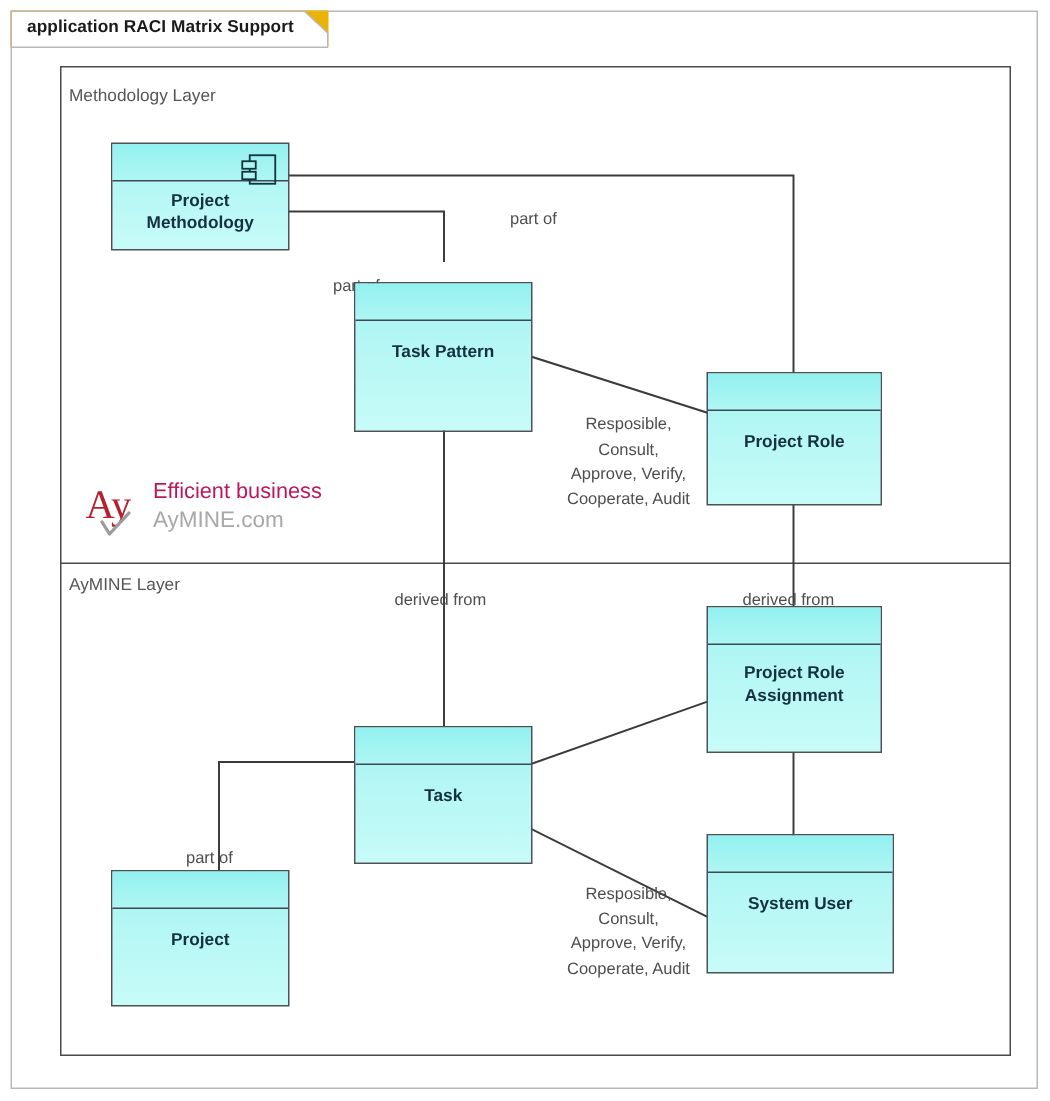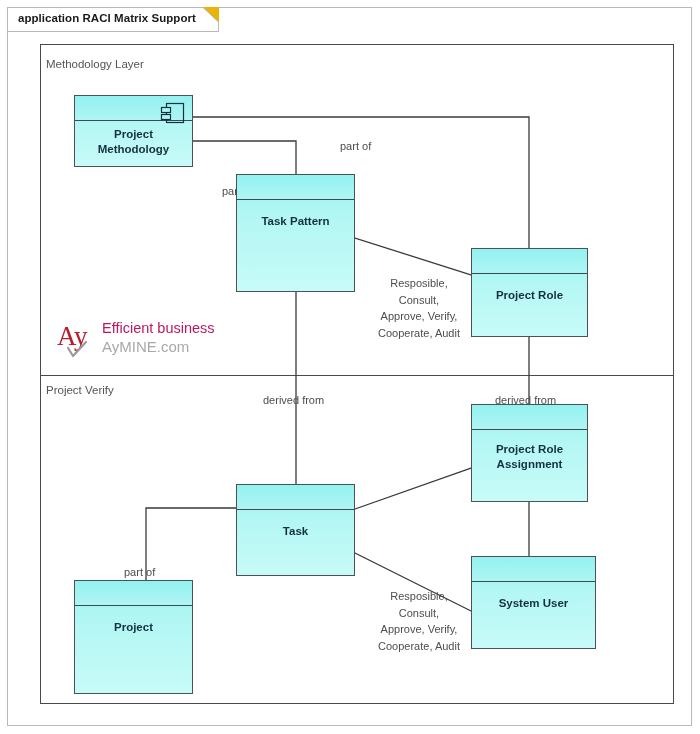--- a/index.html
+++ b/index.html
@@ -185,21 +185,21 @@
     <svg class="tab-shape" viewBox="0 0 212 25">
       <path d="M0.5,0.5 L196,0.5 L211.5,15 L211.5,24.5 L0.5,24.5 Z" fill="#ffffff" stroke="#b8b8b8" stroke-width="1"></path>
     </svg>
     <div class="tab-label">application RACI Matrix Support</div>
   </div>
 
   <div class="diagram-frame"></div>
   <div class="layer-divider"></div>
 
   <div class="layer-label" style="left:46px; top:58px;">Methodology Layer</div>
-  <div class="layer-label" style="left:46px; top:384px;">Project Verify</div>
+  <div class="layer-label" style="left:46px; top:384px;">AyMINE Layer</div>
 
   <svg class="edges" viewBox="0 0 700 734">
     <g stroke="#3a3a3a" stroke-width="1.3" fill="none" stroke-linecap="square">
 
       <path d="M193,117 L529,117 L529,248"></path>
 
       <path d="M193,141 L296,141 L296,174"></path>
 
       <path d="M355,238 L471,275"></path>
 
@@ -235,42 +235,42 @@
   <div class="uml-box" style="left:74px; top:95px; width:119px; height:72px;">
     <div class="hdr"></div>
     <svg class="comp-icon" viewBox="0 0 26 24">
       <rect x="6.5" y="2.5" width="17" height="19" fill="none" stroke="#10333f" stroke-width="1.2"></rect>
       <rect x="1.5" y="6.5" width="9" height="5" fill="#aef6f4" stroke="#10333f" stroke-width="1.2"></rect>
       <rect x="1.5" y="13.5" width="9" height="5" fill="#aef6f4" stroke="#10333f" stroke-width="1.2"></rect>
     </svg>
     <div class="body-label">Project  Methodology</div>
   </div>
 
-  <div class="uml-box" style="left:236px; top:174px; width:119px; height:118px;padding-left:28px;">
+  <div class="uml-box" style="left:236px; top:188px; width:119px; height:100px;padding-left:28px;">
     <div class="hdr"></div>
     <div class="body-label">Task Pattern</div>
   </div>
 
   <div class="uml-box" style="left:471px; top:248px; width:117px; height:89px;">
     <div class="hdr"></div>
     <div class="body-label">Project Role</div>
   </div>
 
   <div class="uml-box tall-label" style="left:471px; top:404px; width:117px; height:98px;">
     <div class="hdr"></div>
     <div class="body-label" style="white-space:pre-line;">Project Role
 Assignment</div>
   </div>
 
   <div class="uml-box" style="left:236px; top:484px; width:119px; height:92px;">
     <div class="hdr"></div>
     <div class="body-label">Task</div>
   </div>
 
-  <div class="uml-box" style="left:74px; top:580px; width:119px; height:114px;">
+  <div class="uml-box" style="left:74px; top:580px; width:119px; height:91px;">
     <div class="hdr"></div>
     <div class="body-label">Project</div>
   </div>
 
   <div class="uml-box" style="left:471px; top:556px; width:125px; height:93px;">
     <div class="hdr"></div>
     <div class="body-label">System User</div>
   </div>
 
   <div class="logo">

